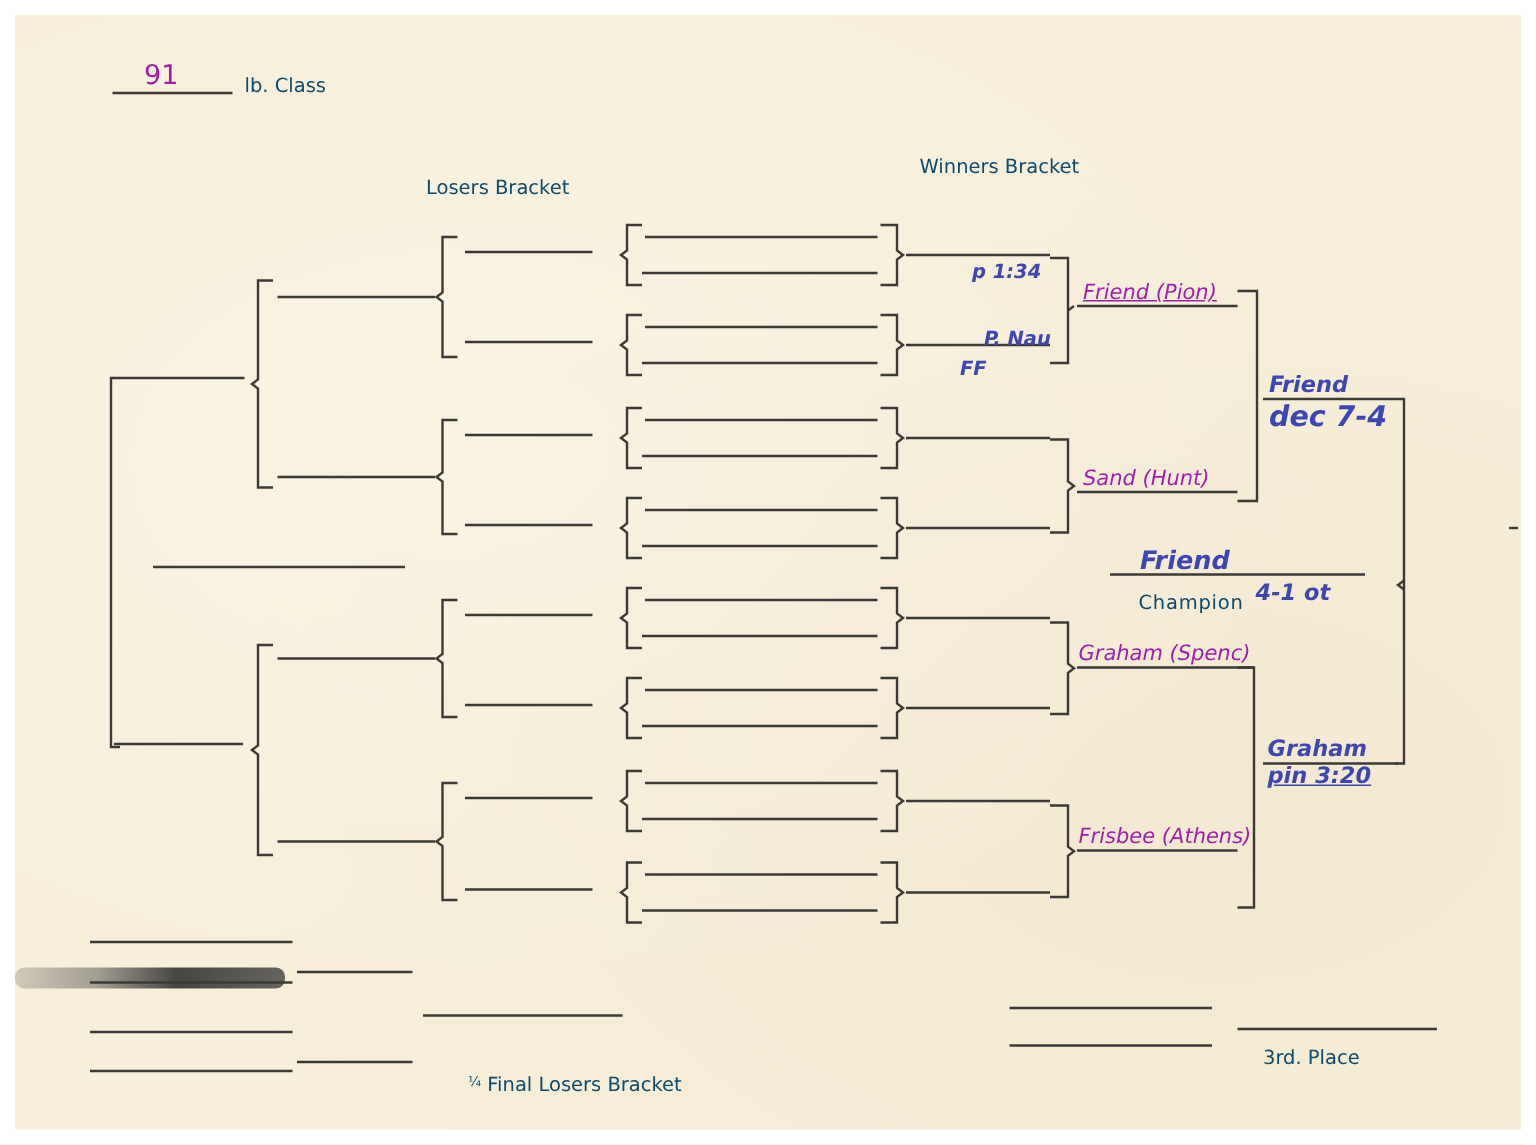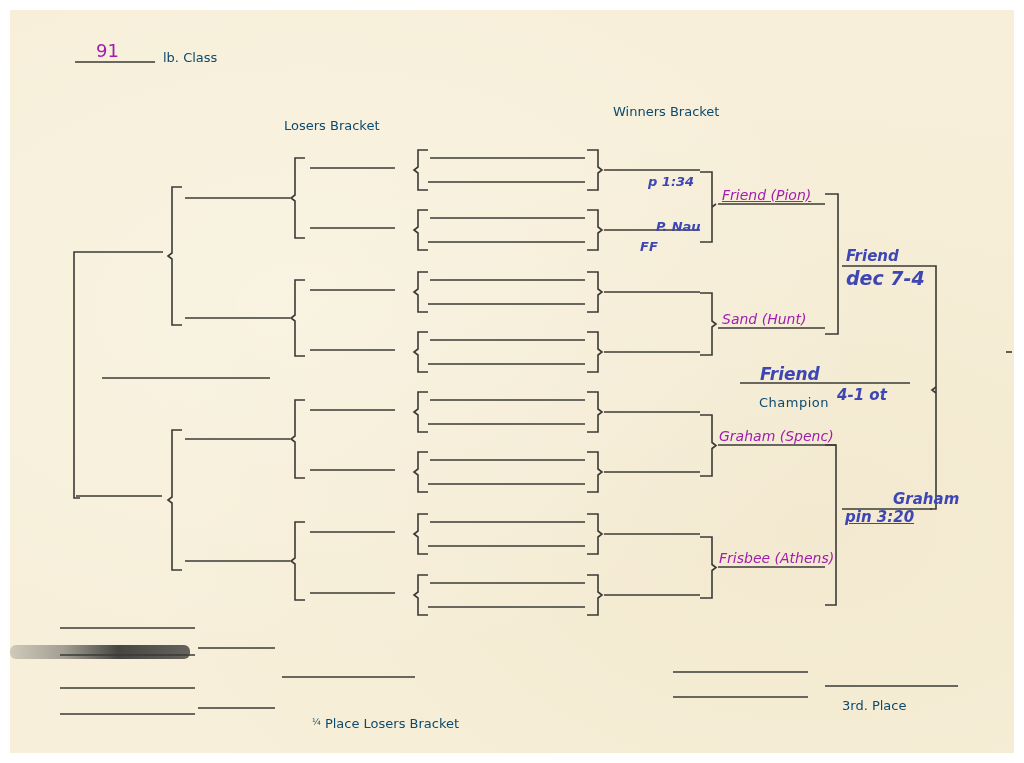--- a/index.html
+++ b/index.html
@@ -140,33 +140,33 @@
   <line x1="825" y1="686" x2="958" y2="686"></line>
 </svg>
 
 <div class="printed" style="left:163px; top:50px;">lb. Class</div>
 <div class="printed" style="left:284px; top:118px;">Losers Bracket</div>
 <div class="printed" style="left:613px; top:104px;">Winners Bracket</div>
 <div class="printed" style="left:723px; top:395px; letter-spacing:0.5px;margin-left:36px;">Champion</div>
 <div class="printed" style="left:842px; top:698px;">3rd. Place</div>
 <div class="printed" style="left:312px; top:716px;">
   <span class="frac">¼</span>
-  <span>Place Losers Bracket</span>
+  <span>Final Losers Bracket</span>
 </div>
 
 <div class="hand light" style="left:96px; top:40px; font-size:18px; font-style:normal;">91</div>
 
 <div class="hand bold" style="left:648px; top:174px; font-size:13px;">p 1:34</div>
 <div class="hand bold" style="left:616px; top:219px; font-size:13px;margin-left:40px;">P. Nau</div>
 <div class="hand bold" style="left:640px; top:239px; font-size:13px;font-style:italic;">FF</div>
 
 <div class="hand light" style="left:722px; top:187px;text-decoration:underline;">Friend (Pion)</div>
 <div class="hand light" style="left:722px; top:311px;">Sand (Hunt)</div>
 <div class="hand light" style="left:719px; top:428px;">Graham (Spenc)</div>
 <div class="hand light" style="left:719px; top:550px;">Frisbee (Athens)</div>
 
 <div class="hand bold" style="left:846px; top:247px;">Friend</div>
 <div class="hand bold" style="left:846px; top:267px; font-size:19px;">dec 7-4</div>
-<div class="hand bold" style="left:845px; top:490px;margin-left:48px;">Graham</div>
+<div class="hand bold" style="left:845px; top:490px;">Graham</div>
 <div class="hand bold" style="left:845px; top:508px;text-decoration:underline;">pin 3:20</div>
 
 <div class="hand bold" style="left:760px; top:364px; font-size:17px;">Friend</div>
 <div class="hand bold" style="left:837px; top:386px;">4-1 ot</div>
 
 </body></html>

